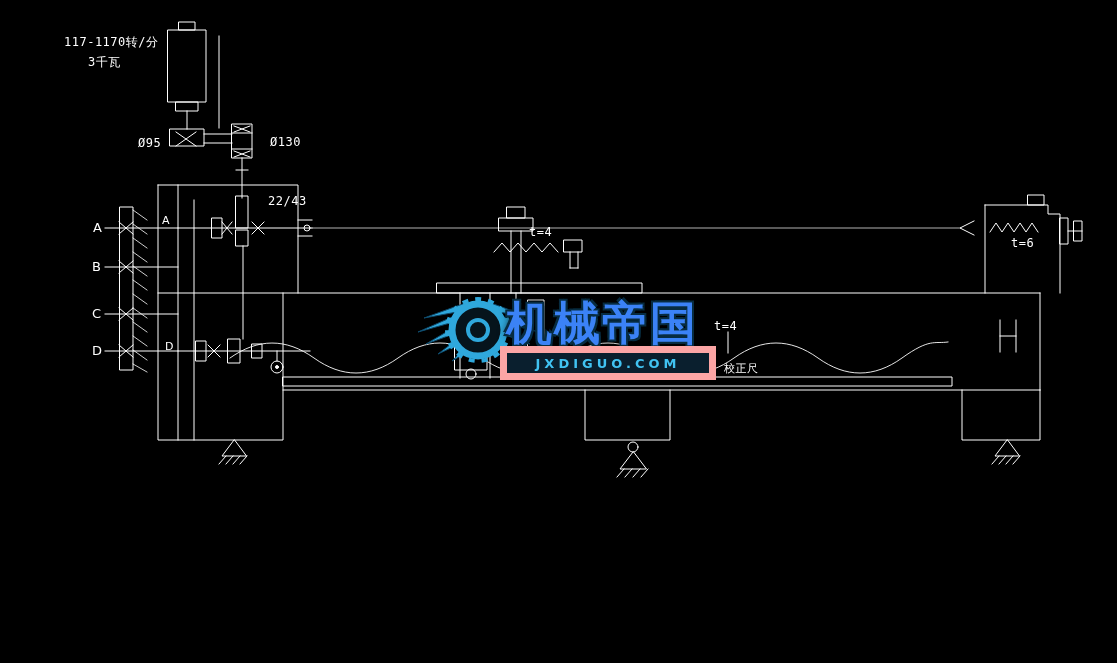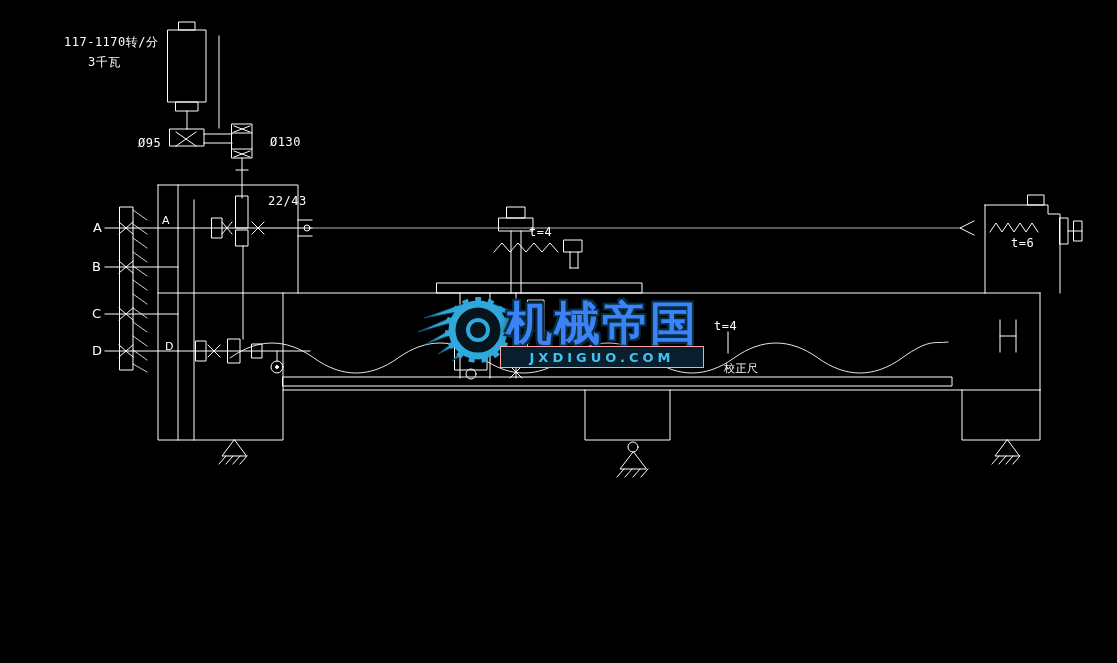--- a/index.html
+++ b/index.html
@@ -7,21 +7,21 @@
           font-family:"DejaVu Sans", sans-serif;}
   svg{position:absolute;left:0;top:0;}
   .lbl{position:absolute;color:#fff;font:12px "DejaVu Sans Mono","DejaVu Sans",monospace;
        letter-spacing:.5px;white-space:nowrap;}
   .letter{font:13px "DejaVu Sans",sans-serif;}
   .small{font-size:11px;}
   .wm-name{position:absolute;left:500px;top:293px;width:204px;text-align:center;
            font:bold 46px "DejaVu Sans",sans-serif;color:#3b82f6;letter-spacing:2px;
            text-shadow:2px 2px 0 #072c41,-2px -2px 0 #072c41,2px -2px 0 #072c41,-2px 2px 0 #072c41,0 0 8px #000;}
   .wm-band{position:absolute;left:500px;top:346px;width:202px;height:20px;background:#0a1f2e;
-           border:1px solid #fca5a5;display:flex;align-items:center;justify-content:center;
+           border:7px solid #fca5a5;display:flex;align-items:center;justify-content:center;
            font:bold 13px "DejaVu Sans",sans-serif;color:#41C3F2;letter-spacing:4px;}
   .title{position:absolute;left:494px;top:527px;color:#ECECEC;
          font:22px "DejaVu Serif","DejaVu Sans",serif;letter-spacing:4px;white-space:nowrap;}
 </style>
 </head>
 <body>
 
 <div id="canvas">
 
   <svg width="1117" height="663" viewBox="0 0 1117 663">

